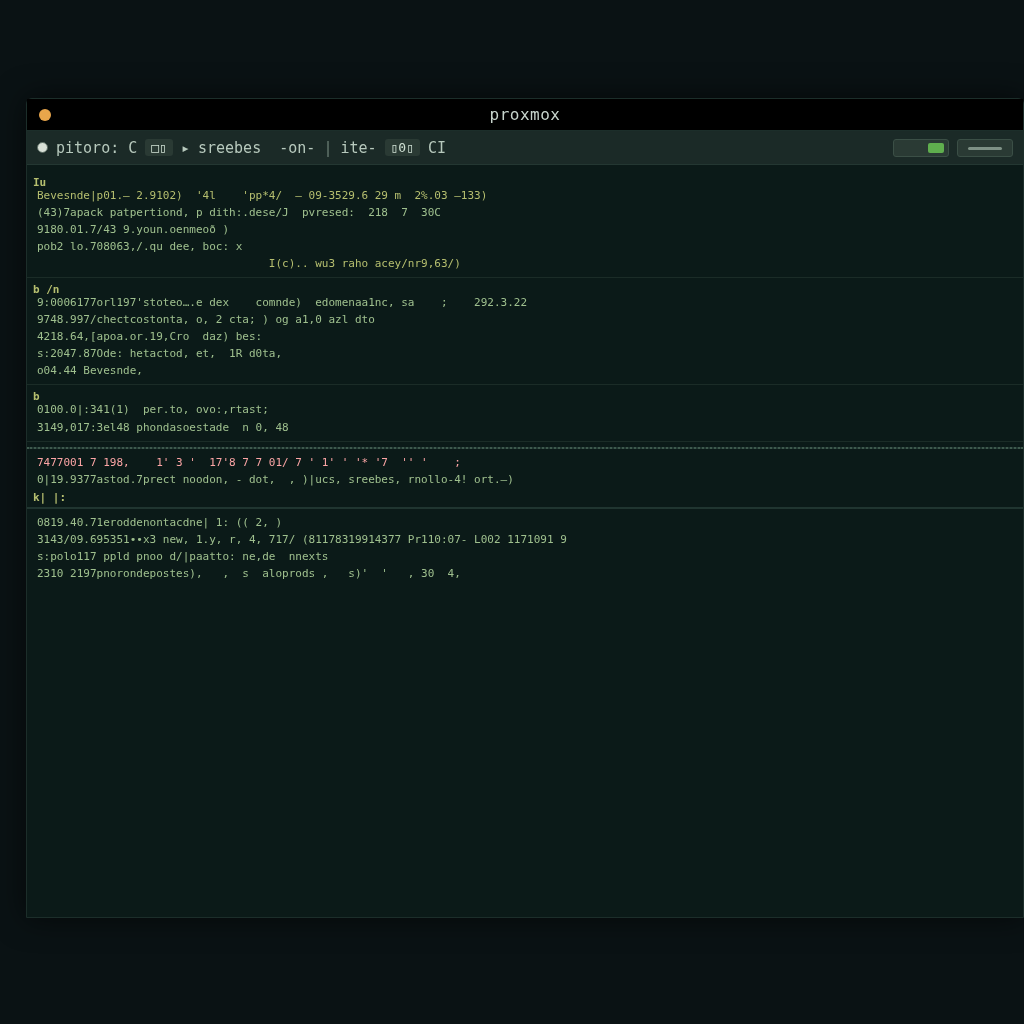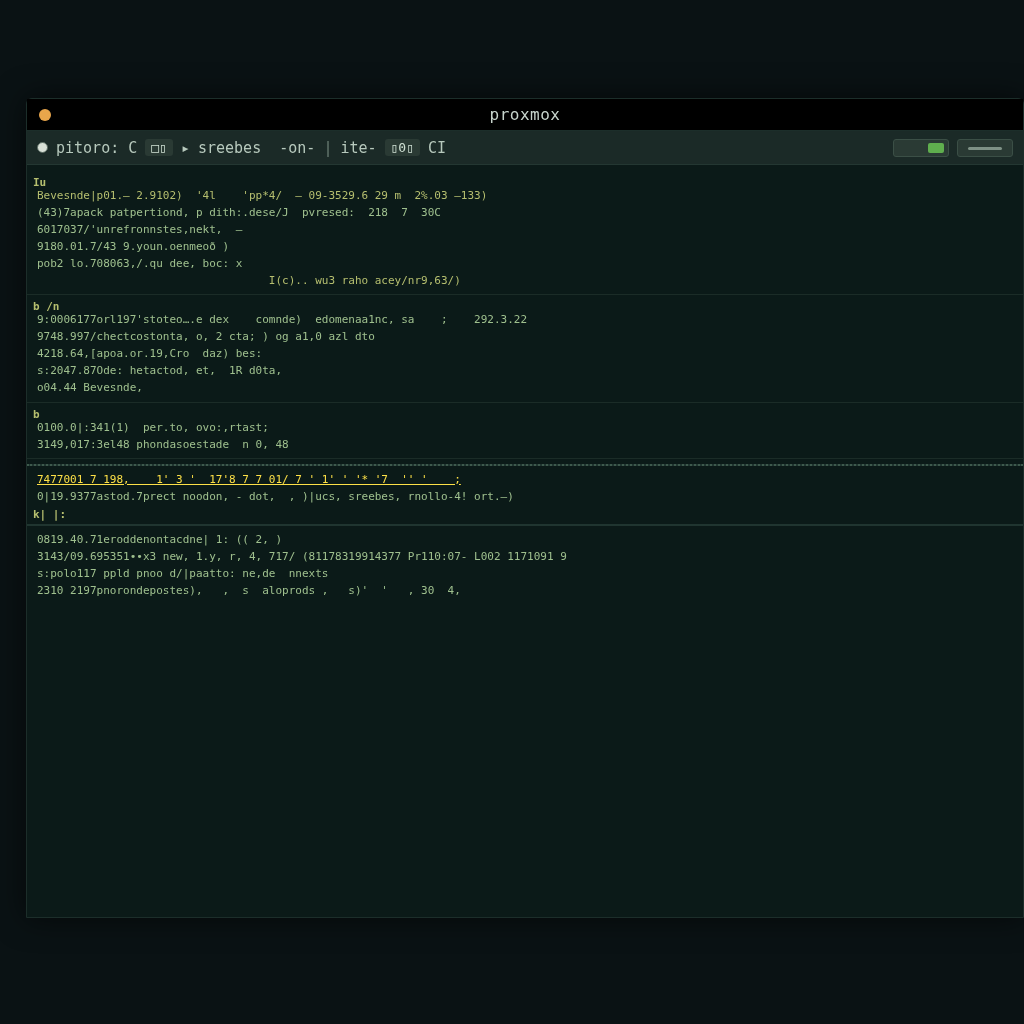--- a/index.html
+++ b/index.html
@@ -80,21 +80,21 @@
     padding: 8px 10px 12px 10px;
     overflow: hidden;
   }
   .line {
     color: #9fc08e;
     font-size: 11px;
     line-height: 1.55;
     white-space: pre;
     font-weight: 400;
   }
-  .line .dim { color: #fde047; text-decoration: underline; }
+  .line .dim { color: #fca5a5; }
   .line .olive { color: #b6bf6f; }
   .sep {
     height: 2px;
     background: #203530;
     margin: 5px -10px;
   }
   .sep.thin { height: 1px; background: #1b2c27; }
   .sep.dotted {
     height: 0;
     border-top: 2px dotted #3e5a4d;
@@ -128,21 +128,20 @@
     <span class="tb-text">CI</span>
     <div class="tb-spacer"></div>
     <div class="tb-pill green"></div>
     <div class="tb-pill dash"></div>
   </div>
 
   <div class="term" id="term">
       <div class="block-mark">Iu</div>
       <div class="line"><span class="olive">Bevesnde|p01.— 2.9102)  '4l    'pp*4/  – 09-3529.6 29 m  2%.03 —133)</span></div>
       <div class="line"><span>(43)7apack patpertiond, p dith:.dese/J  pvresed:  218  7  30C</span></div>
-      <div class="line"><span>6017037/'unrefronnstes,nekt,  –</span></div>
       <div class="line"><span>9180.01.7/43 9.youn.oenmeoð )</span></div>
       <div class="line"><span>pob2 lo.708063,/.qu dee, boc: x</span></div>
       <div class="line"><span class="olive">                                   I(c).. wu3 raho acey/nr9,63/)</span></div>
       <div class="sep thin"></div>
       <div class="block-mark">b  /n</div>
       <div class="line"><span>9:0006177orl197'stoteo….e dex    comnde)  edomenaa1nc, sa    ;    292.3.22</span></div>
       <div class="line"><span>9748.997/chectcostonta, o, 2 cta; ) og a1,0 azl dto</span></div>
       <div class="line"><span>4218.64,[apoa.or.19,Cro  daz) bes:</span></div>
       <div class="line"><span>s:2047.87Ode: hetactod, et,  1R d0ta,</span></div>
       <div class="line"><span>o04.44 Bevesnde,</span></div>

